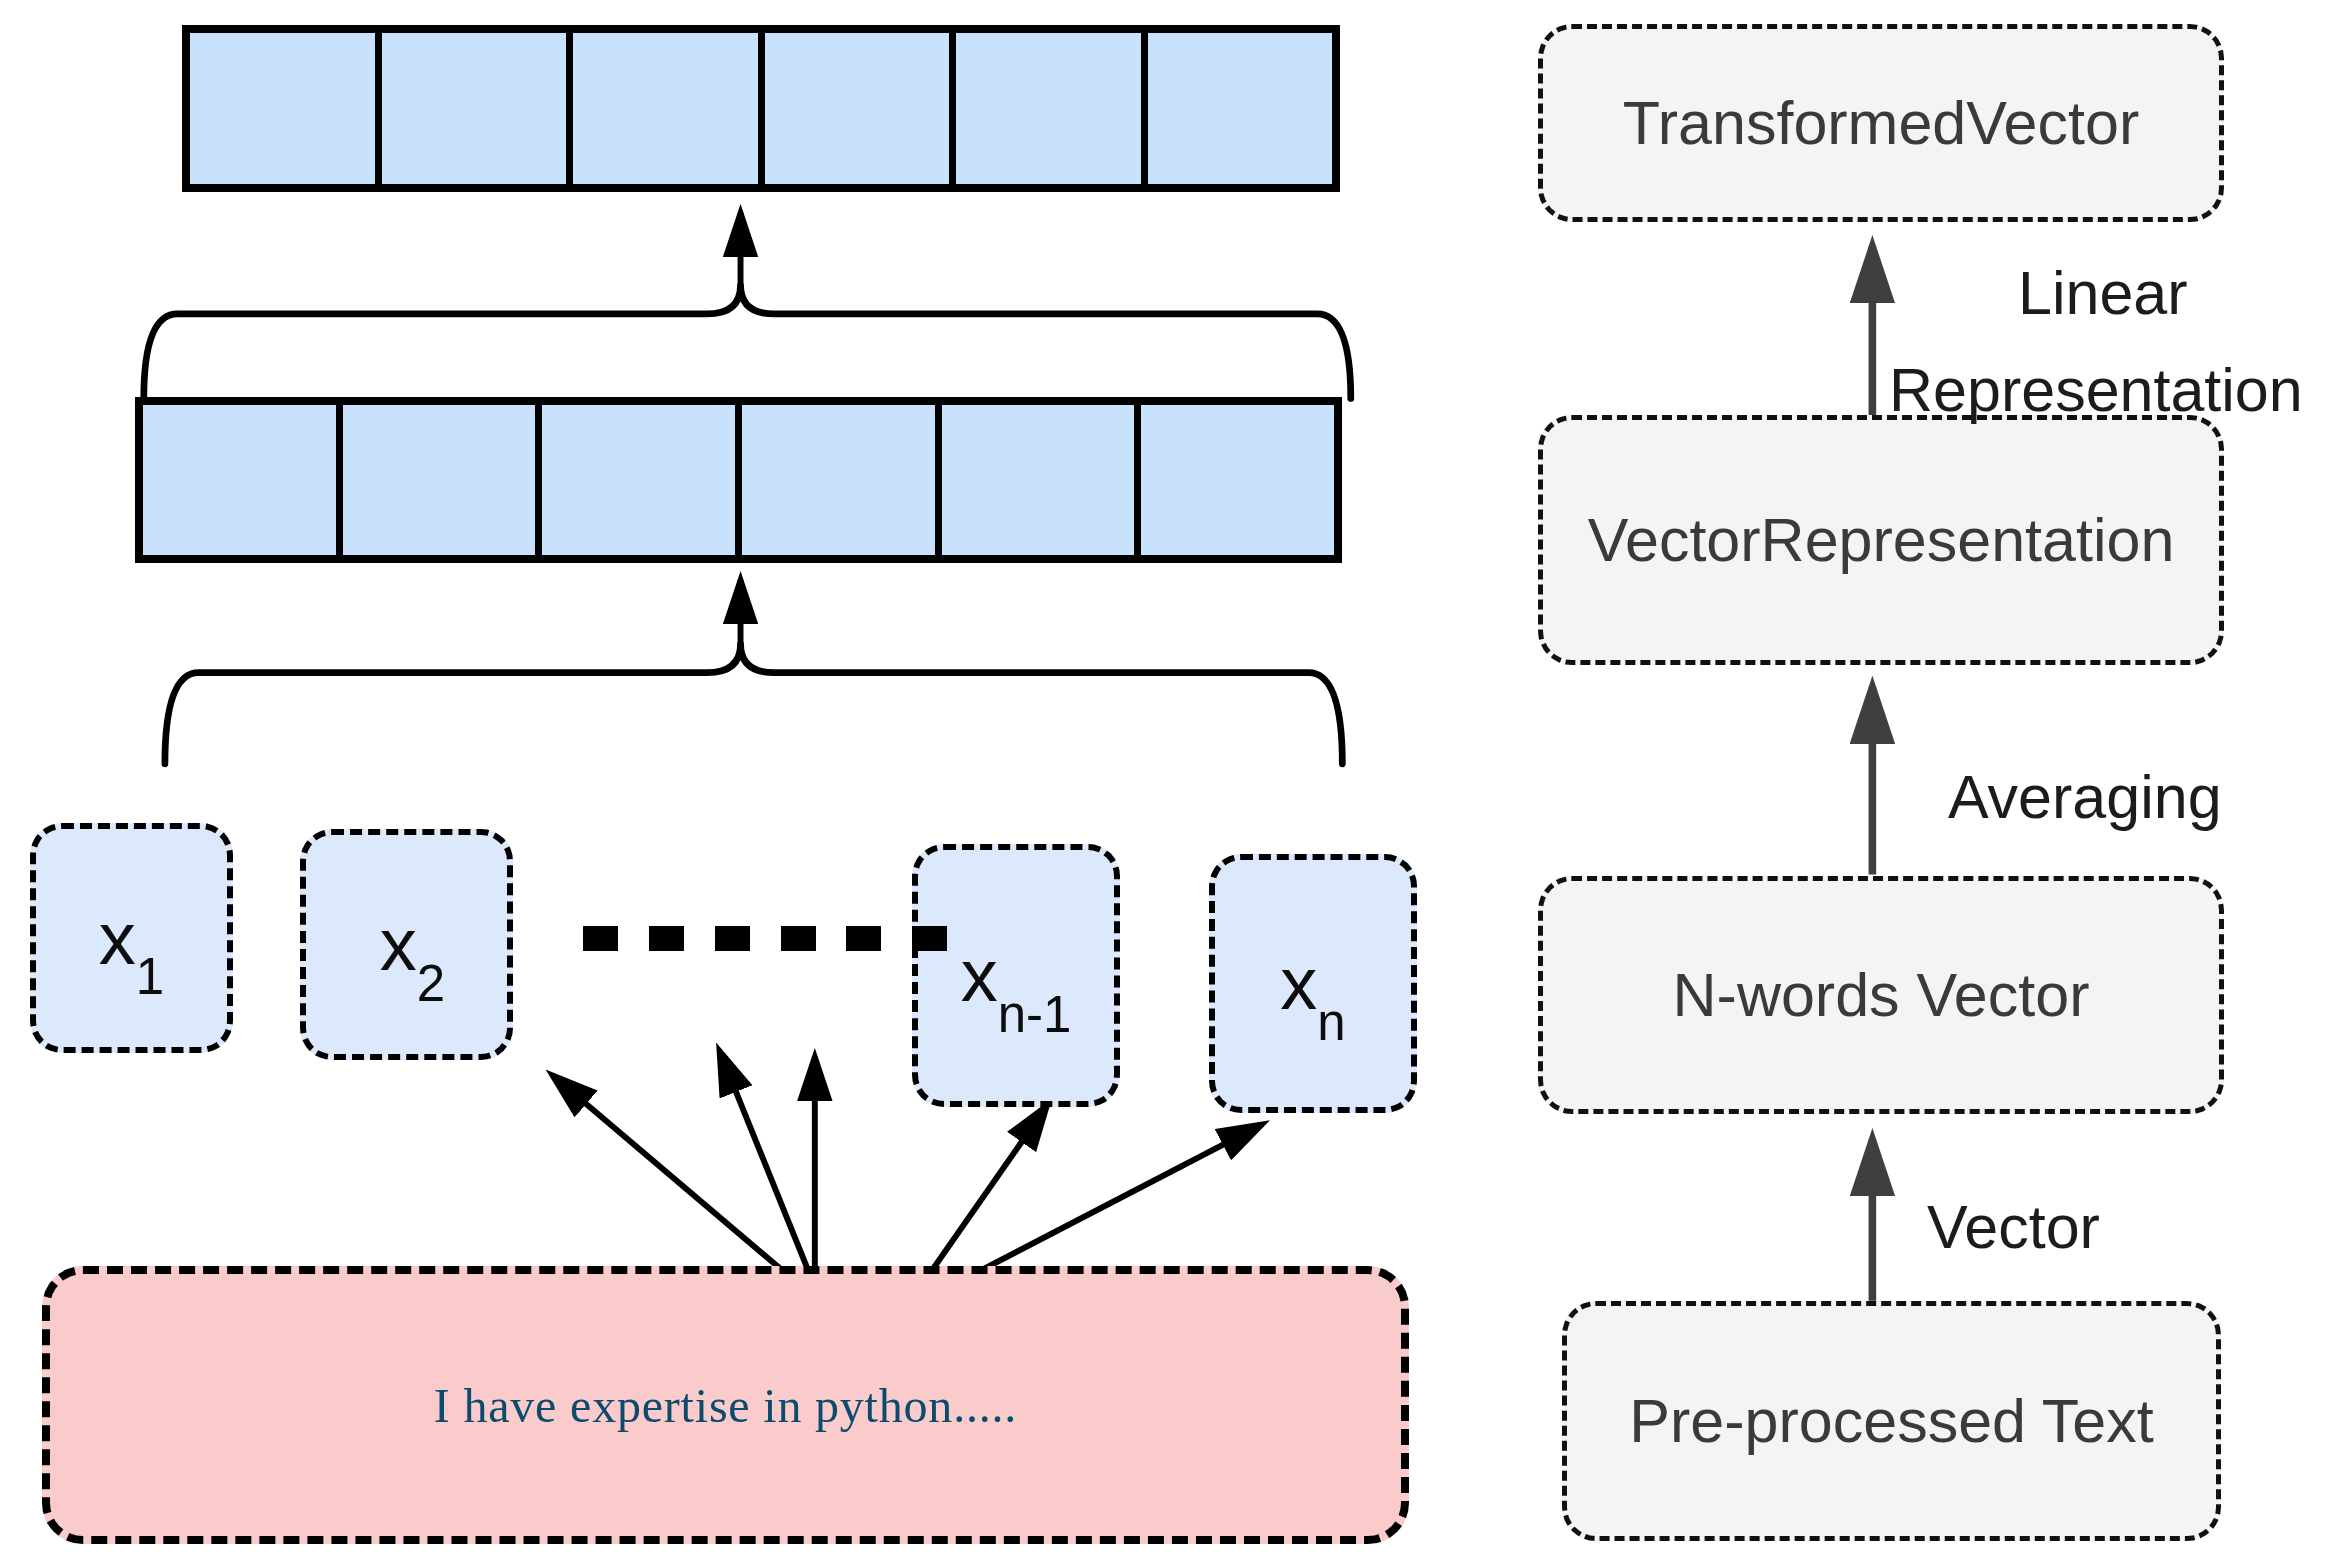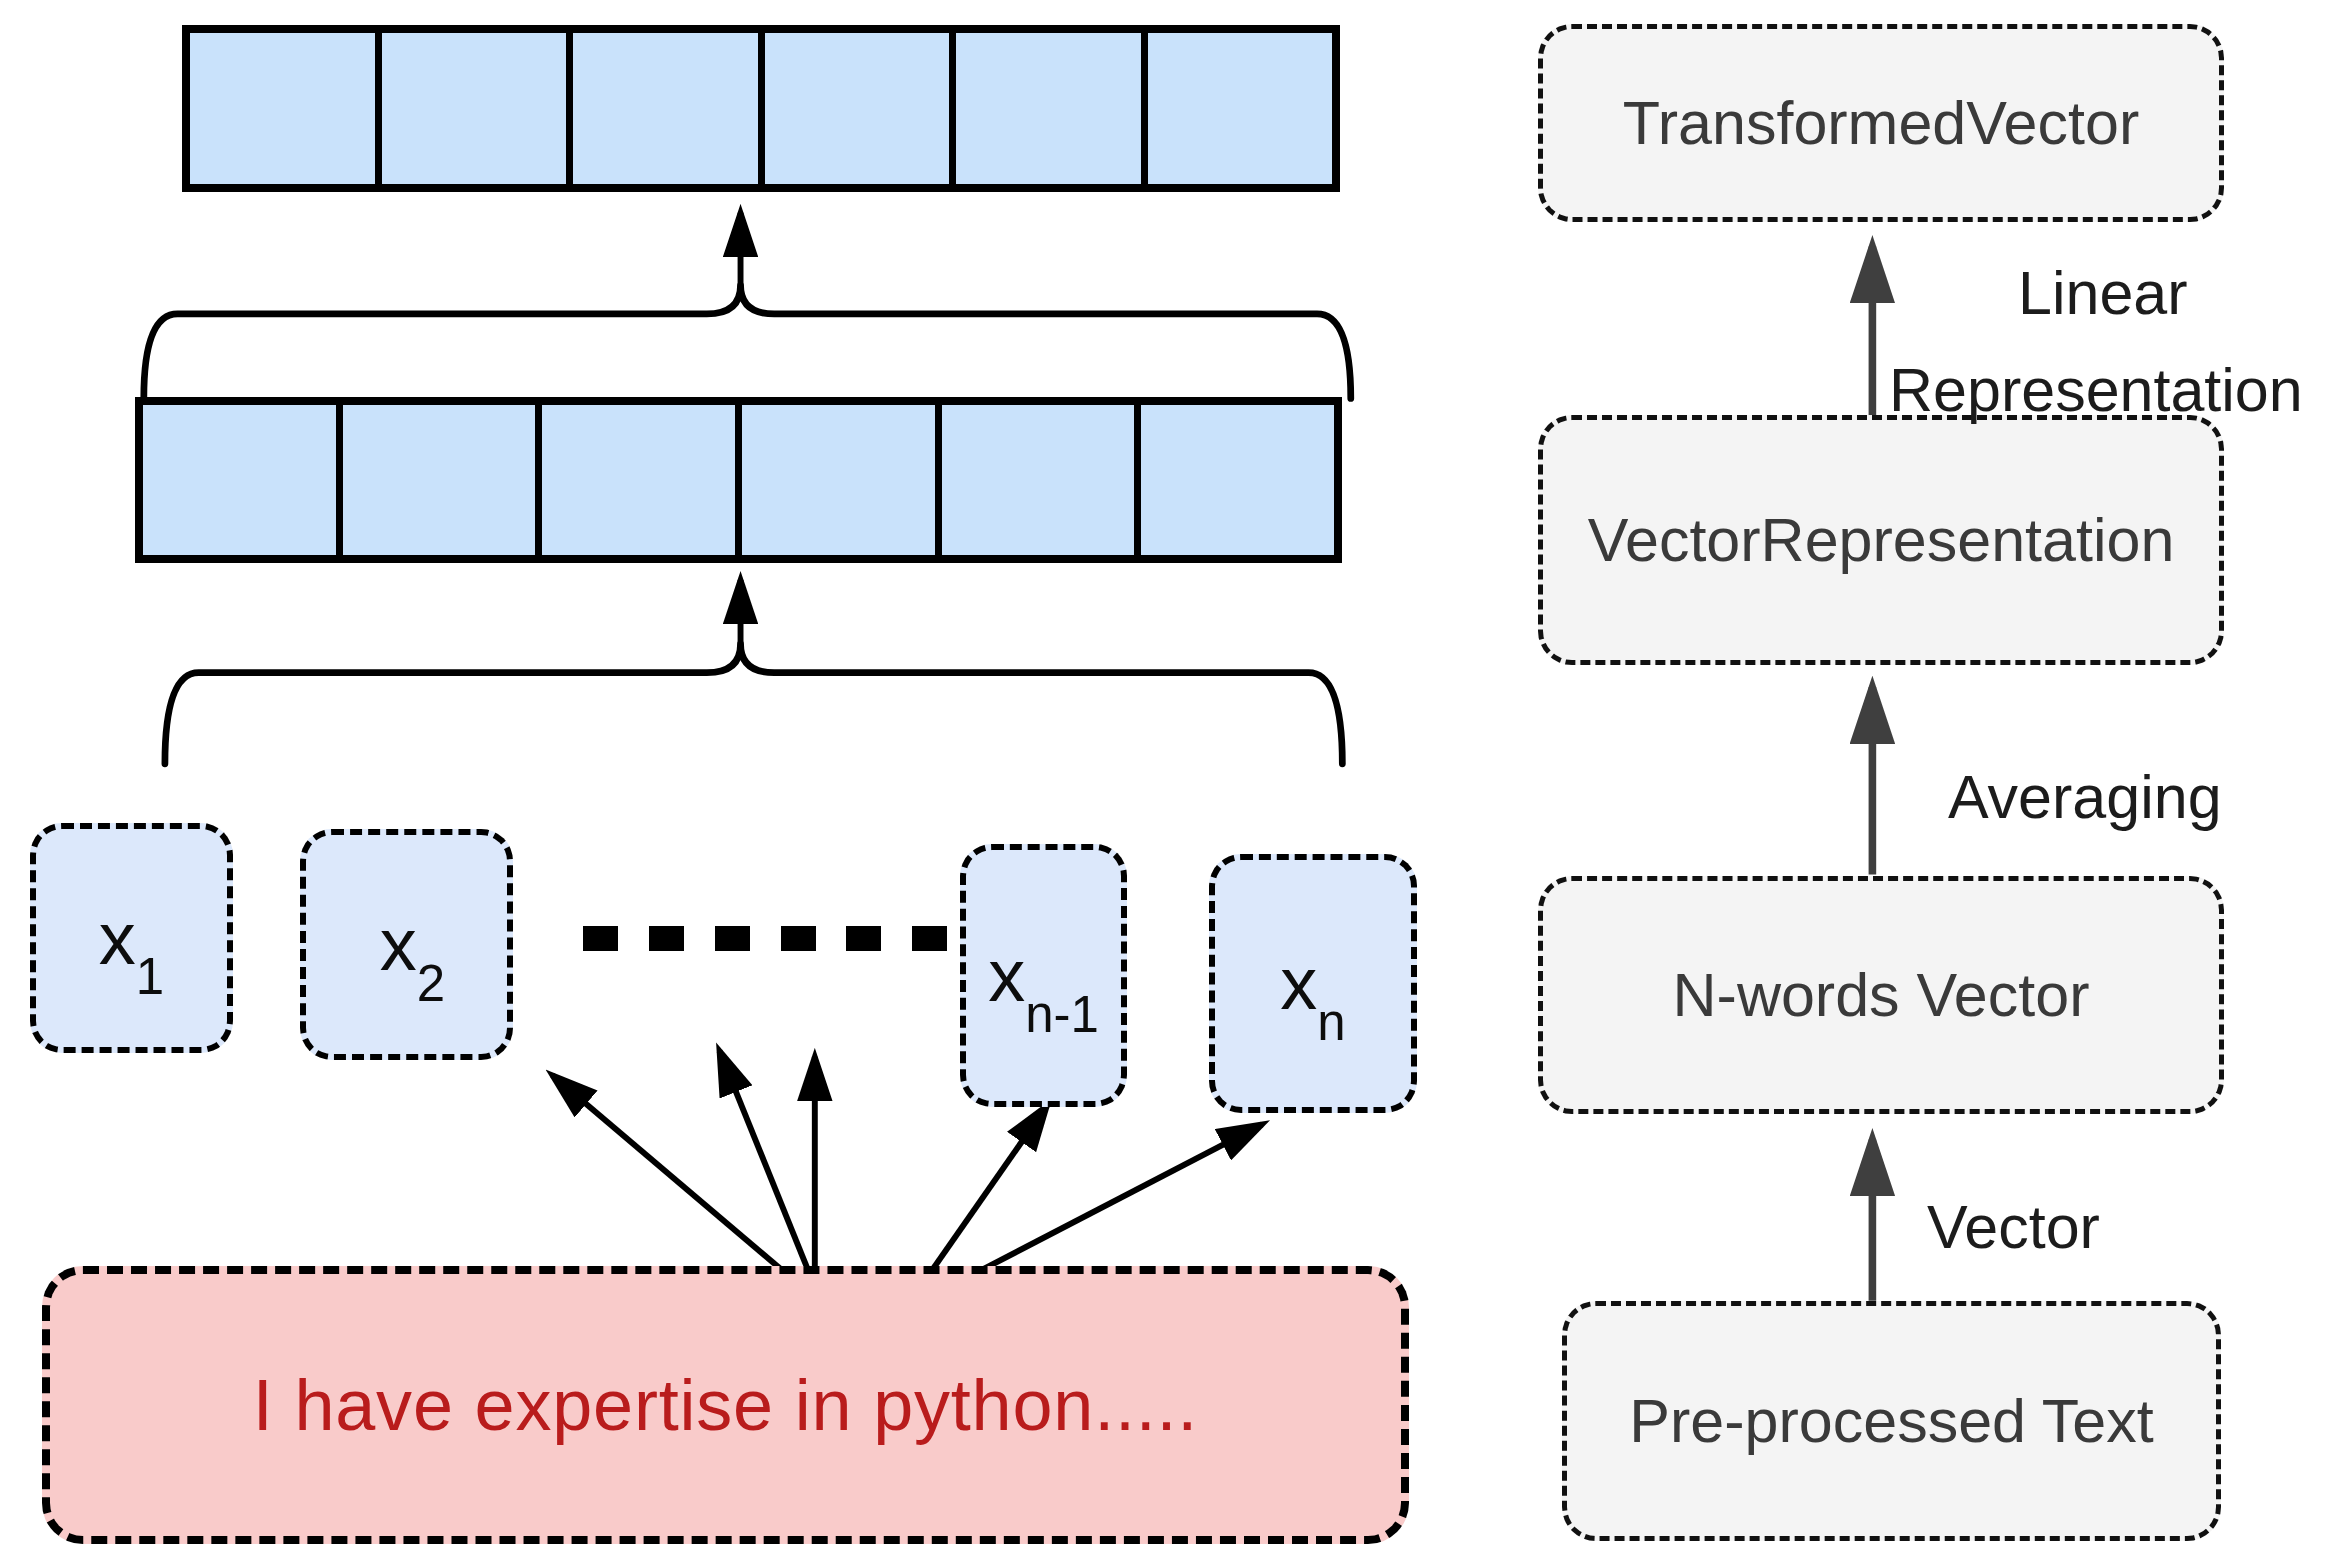--- a/index.html
+++ b/index.html
@@ -30,41 +30,41 @@
     border:6.8px dashed #000;
     border-radius:32px;
     background:#dce8fb;
     display:flex;align-items:center;justify-content:center;
     color:#0d0d0d;
     font-size:74px;
   }
   .token sub{font-size:51px;line-height:0;position:relative;bottom:-15px;}
   #tok1{left:30px;top:823px;width:203px;height:230px;}
   #tok2{left:300px;top:829px;width:213px;height:231px;padding-left:12px;}
-  #tok3{left:960px;top:844px;width:167px;height:263px;}
+  #tok3{left:912px;top:844px;width:208px;height:263px;}
   #tok4{left:1209px;top:854px;width:208px;height:259px;}
 
   
   .dots{position:absolute;left:583px;top:926px;width:371px;height:25px;}
   .dots .dot{
     position:absolute;top:0;width:35px;height:25px;background:#000;display:inline-block;
   }
 
   
   #sentence-box{
     position:absolute;
     left:42px;top:1266px;width:1367px;height:278px;
     box-sizing:border-box;
     border:8.4px dashed #000;
     border-radius:41px;
     background:#f9cbca;
     display:flex;align-items:center;justify-content:center;
   }
   #sentence-box .sentence-text{
-    font-size:72px;color:#b91c1c;letter-spacing:0.8px;
+    font-size:48px;color:#0c4a6e;letter-spacing:0.8px;font-family:Liberation Serif, serif;
   }
 
   
   .stage-box{
     position:absolute;
     box-sizing:border-box;
     border:5.9px dashed #111;
     border-radius:34px;
     background:#f4f4f4;
     display:flex;align-items:center;justify-content:center;

